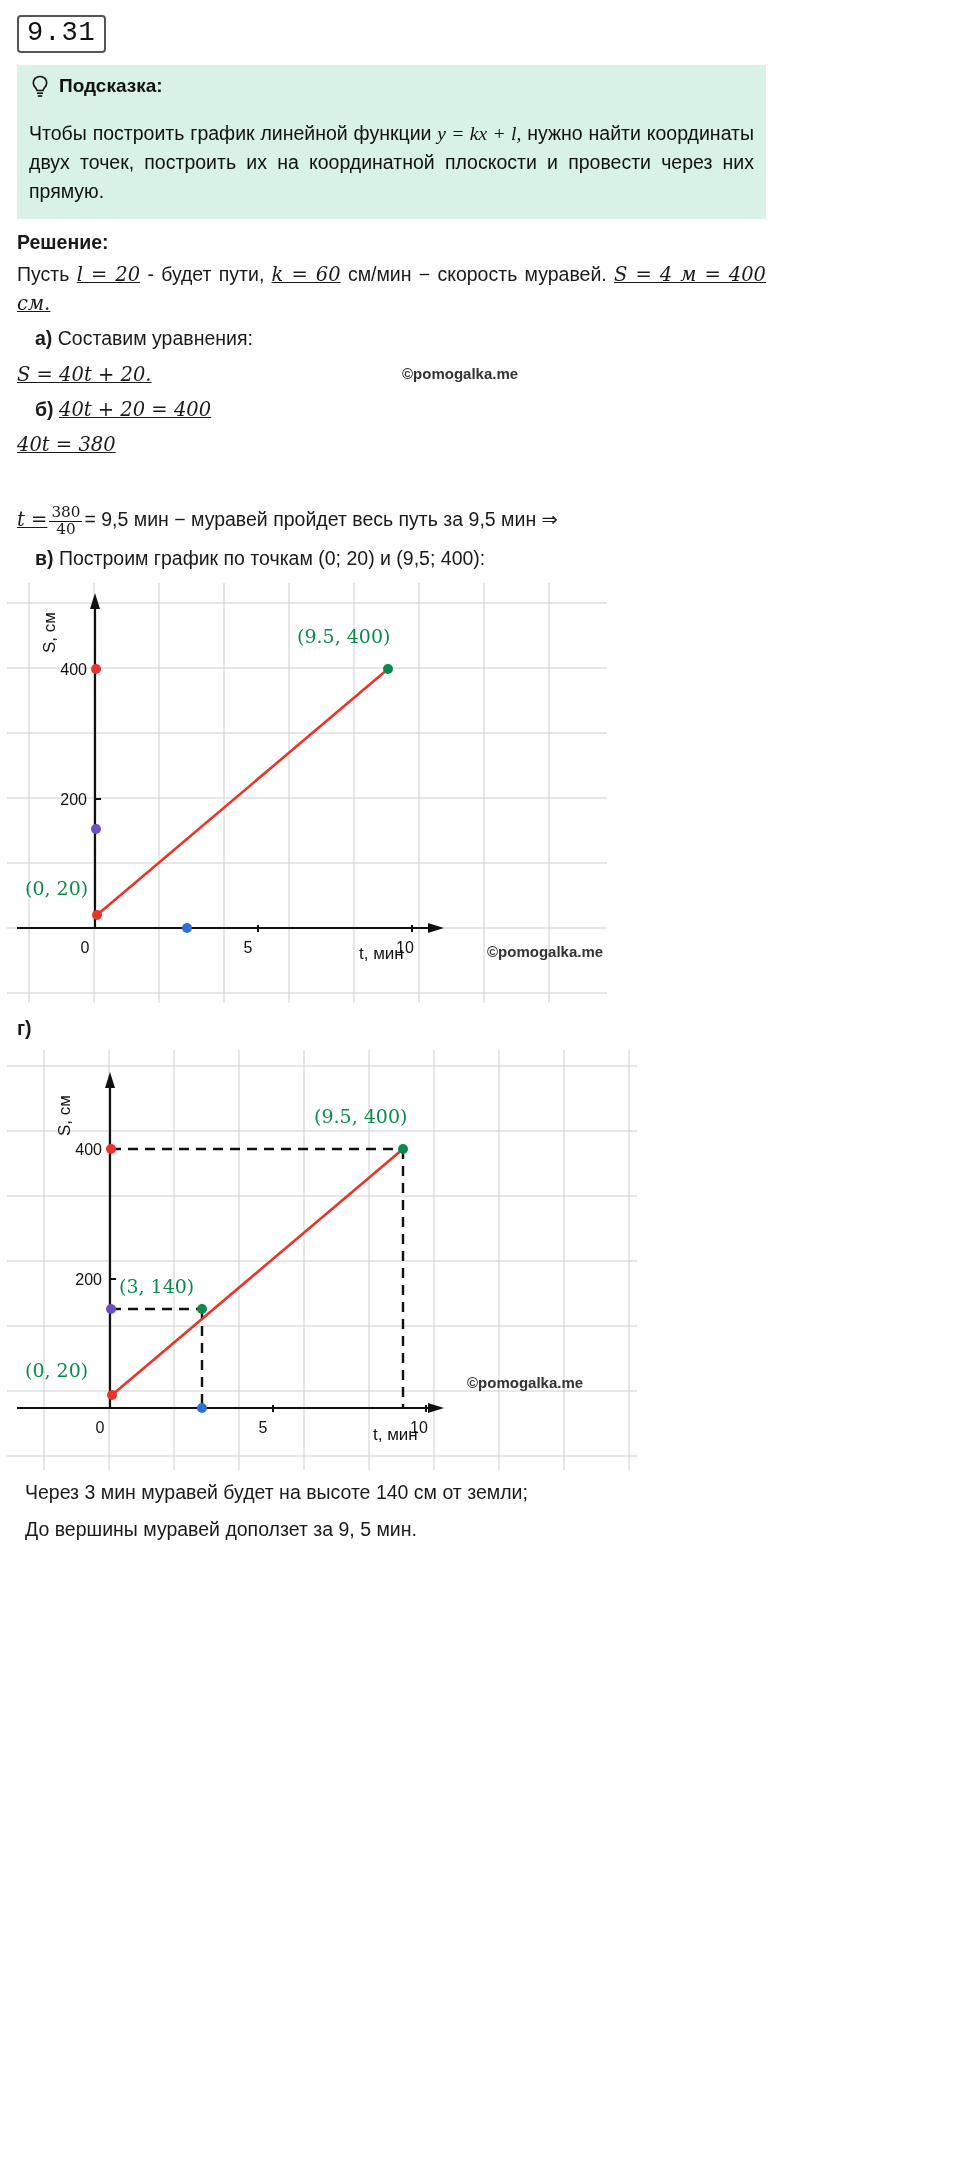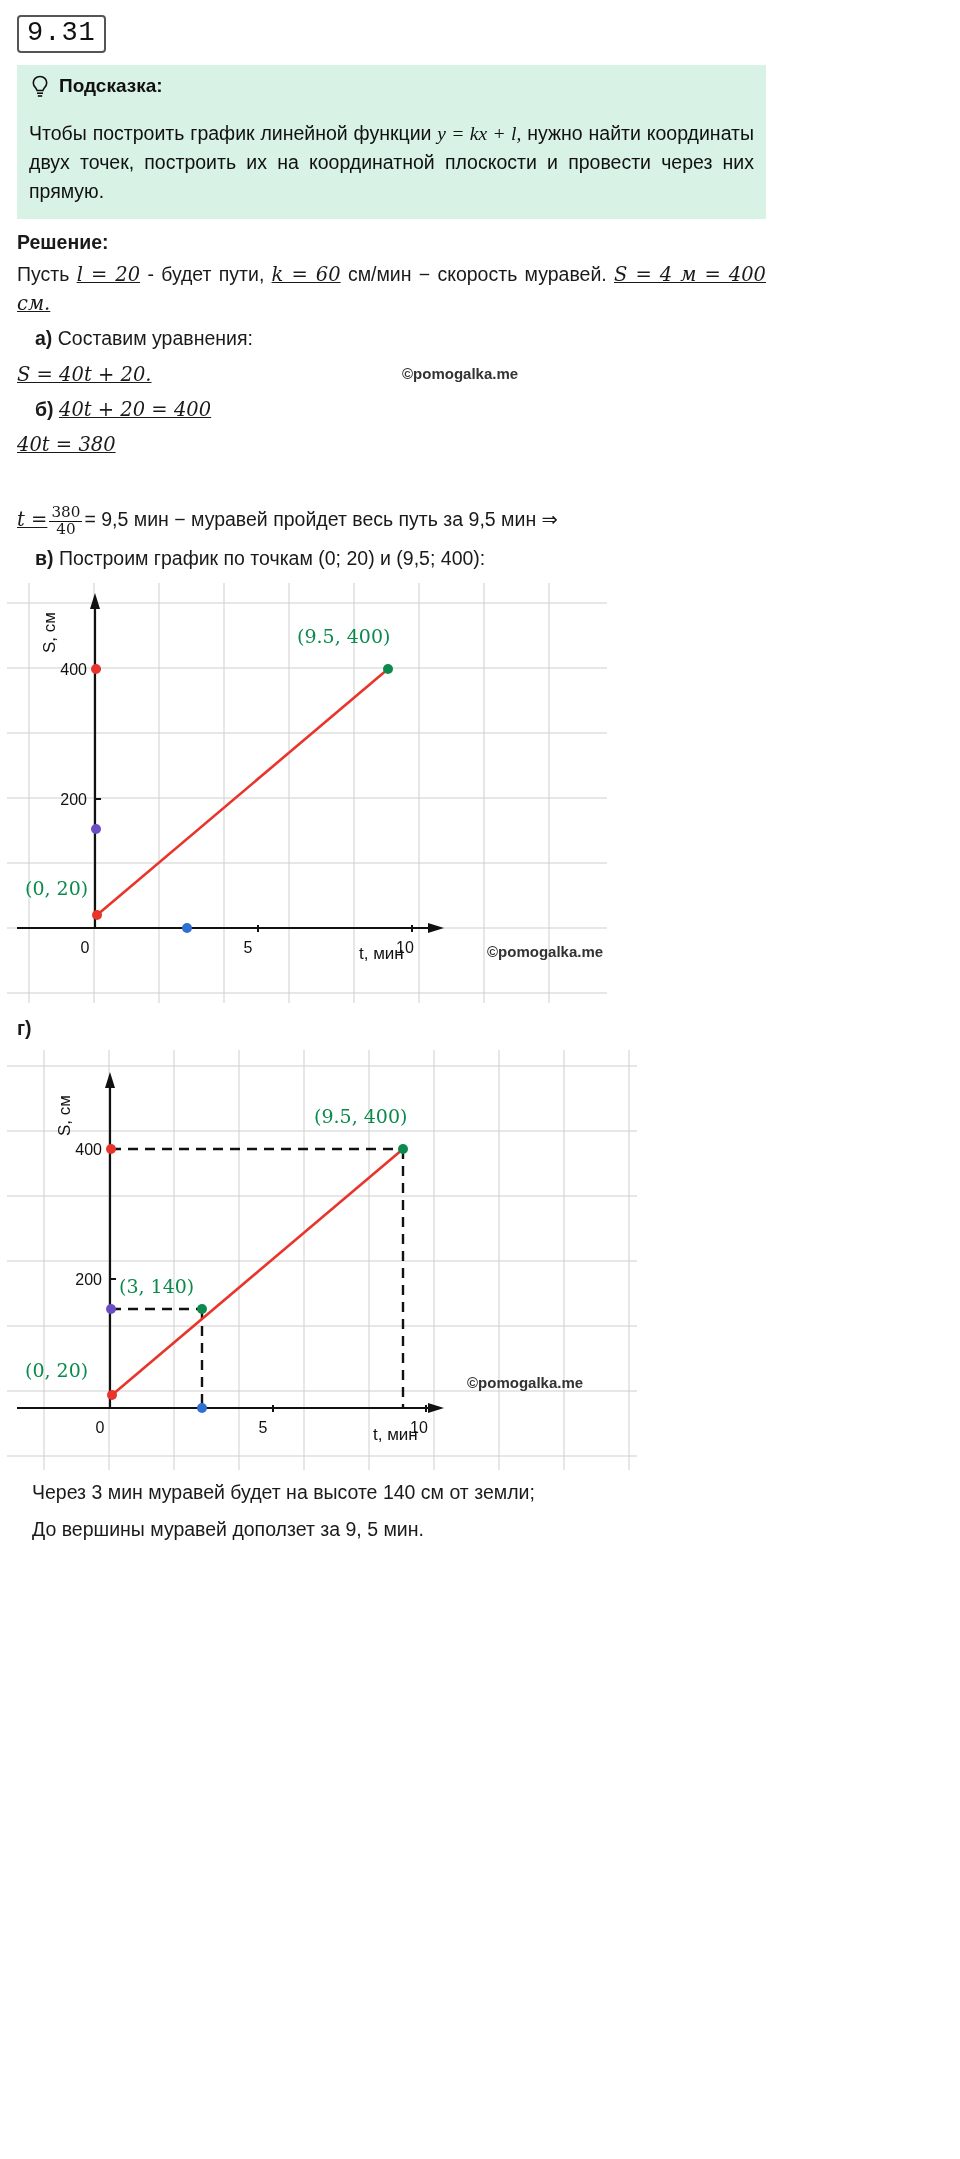--- a/index.html
+++ b/index.html
@@ -99,21 +99,21 @@
   .graph-wrap {
     position: relative;
     margin: 10px 0 0 0;
   }
   .g-label {
     margin: 14px 10px 2px 10px;
     font-size: 19.5px;
     font-weight: bold;
   }
   .foot {
-    margin: 8px 10px 0 25px;
+    margin: 8px 10px 0 18px;
     font-size: 19.5px;
     line-height: 1.45;
   }
   svg { display: block; }
 </style>
 </head>
 <body>
 
 <div class="page">
 

